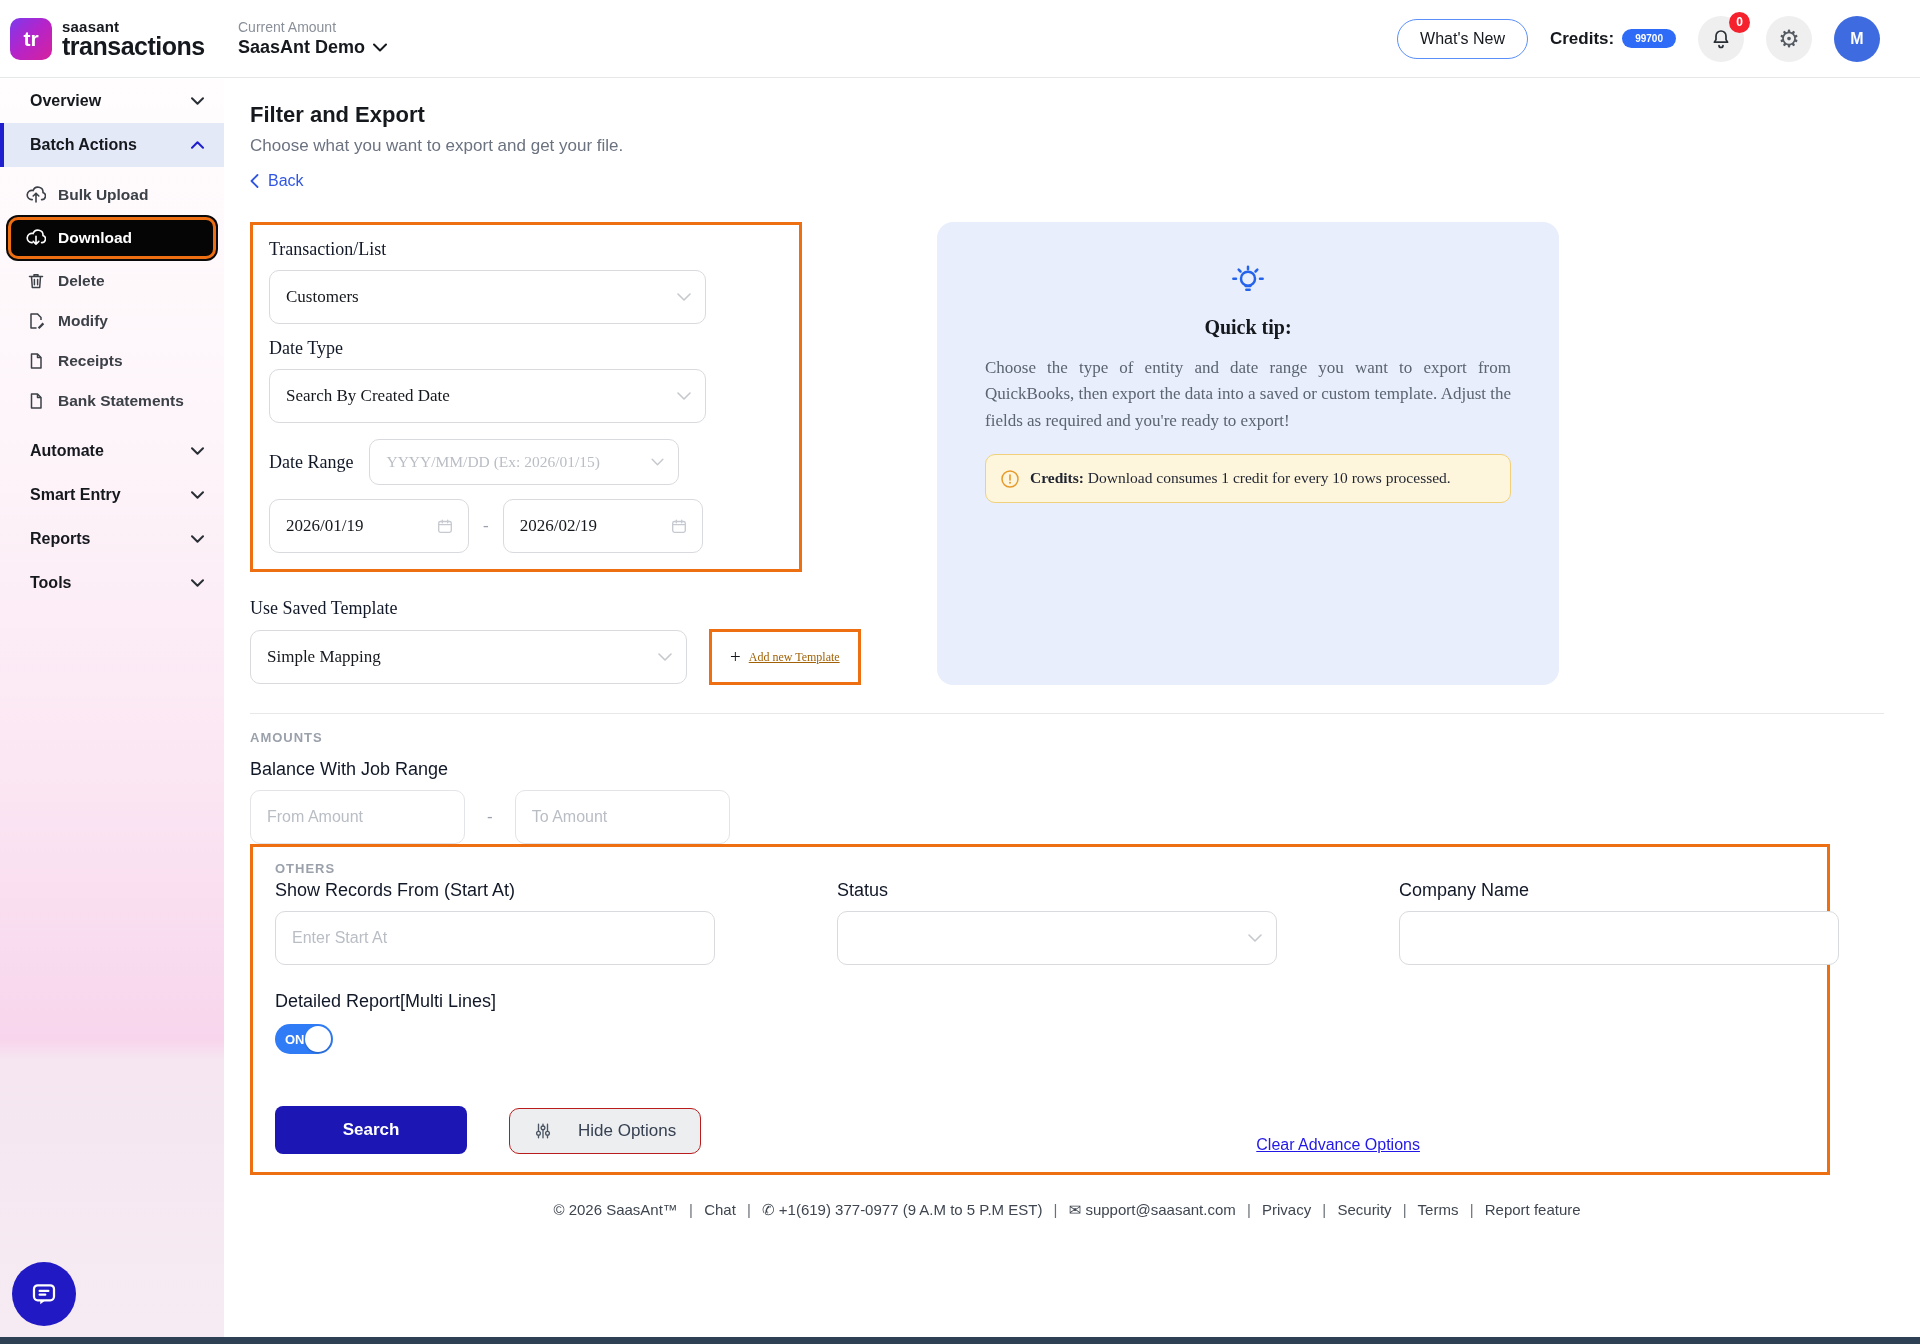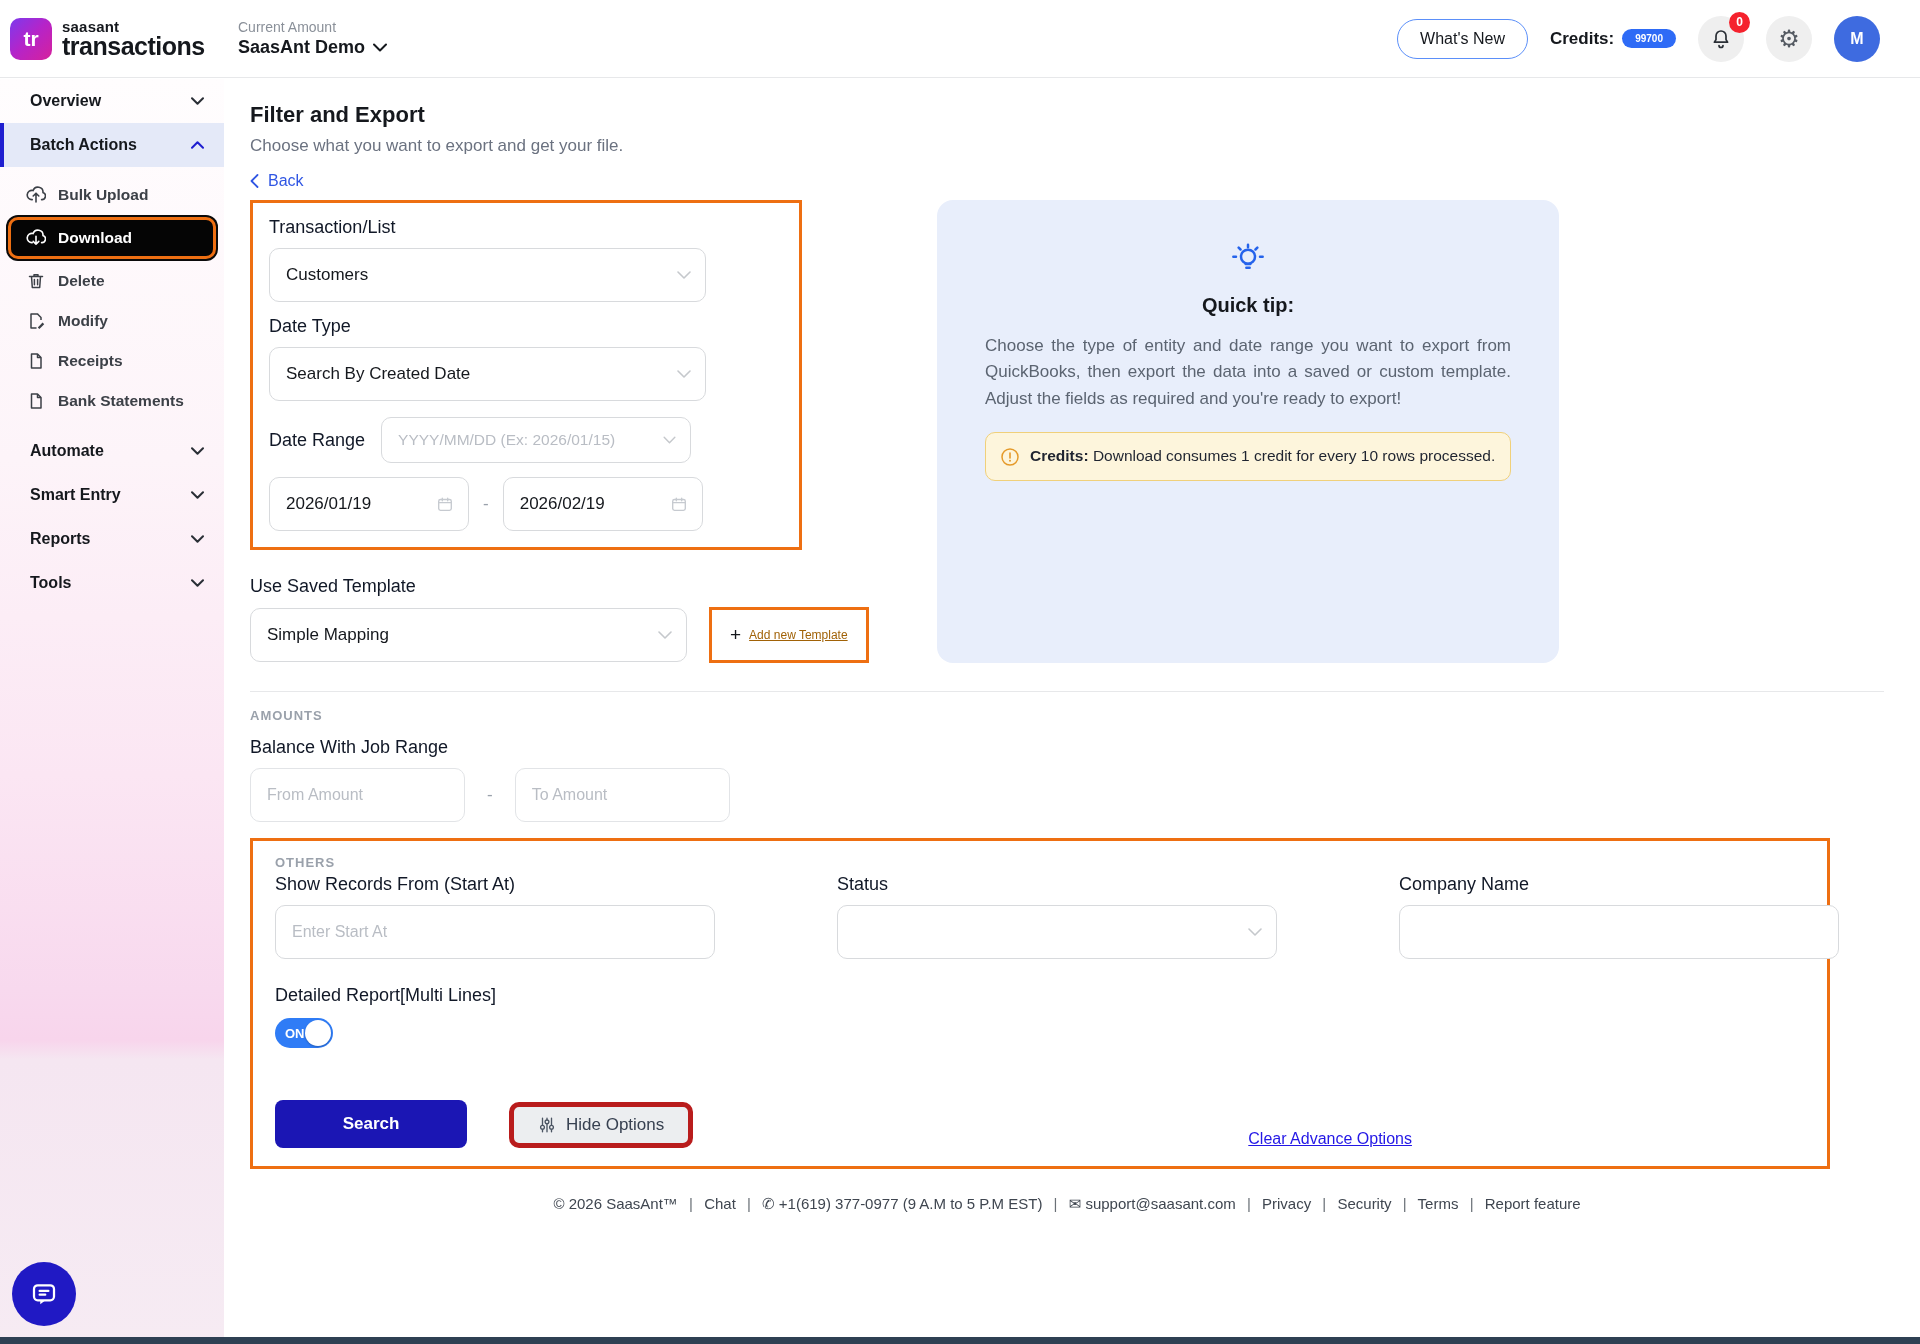--- a/index.html
+++ b/index.html
@@ -49,21 +49,21 @@
     margin:2px 8px; padding:8px 10px 8px 15px; box-shadow:0 0 0 2px #0a0a0a; }
   .nav-gap { height:8px; }
 
   
   .main { margin-left:224px; padding:24px 36px 0 26px; }
   h1 { font-size:22px; font-weight:800; }
   .subtitle { margin-top:8px; color:#6b7280; font-size:17px; }
   .back { display:inline-flex; align-items:center; gap:9px; margin-top:16px; color:#3056e3;
     font-size:16px; text-decoration:none; cursor:pointer; }
 
-  .top-flex { display:flex; margin-top:8px; }
+  .top-flex { display:flex; margin-top:30px;font-family:Liberation Serif, serif; }
   .left-col { width:660px; flex:0 0 auto; }
   .obox { border:3px solid #ee6f12; }
   .filter-box { width:552px; padding:14px 16px 16px; }
   .field-label { font-size:18px; color:#111827; margin:14px 0 10px; }
   .field-label:first-child { margin-top:0; }
   .select, .input { position:relative; width:437px; height:54px; border:1px solid #d8dadd;
     border-radius:10px; background:#fff; display:flex; align-items:center; padding:0 40px 0 16px;
     font-size:17px; color:#15181d; cursor:pointer; }
   .select .sel-chev { position:absolute; right:14px; top:50%; transform:translateY(-50%); }
   .range-row { display:flex; align-items:center; gap:16px; margin-top:16px; }
@@ -90,39 +90,39 @@
     padding:12px 14px; display:flex; gap:10px; font-size:15.5px; line-height:1.45; color:#1f2430; }
   .tip-note b { font-weight:700; }
 
   .divider { border:none; border-top:1px solid #e7e8ea; margin:28px 0 0; }
   .sec-hdr { font-size:13px; font-weight:700; letter-spacing:1px; color:#9aa1ab; margin-top:16px; }
   .amount-row { display:flex; align-items:center; gap:22px; margin-top:2px; }
   .amount-input { width:215px; height:54px; border:1px solid #e2e4e7; border-radius:10px;
     padding:0 16px; font-size:16px; font-family:inherit; color:#15181d; outline:none; }
   .amount-input::placeholder, .date-input input::placeholder, .start-input::placeholder { color:#b9bdc4; }
 
-  .others-box { margin-top:16px; width:1580px; padding:14px 22px 18px; }
+  .others-box { width:1580px; padding:14px 22px 18px; }
   .others-grid { display:flex; gap:122px; margin-top:4px; }
   .others-col { width:440px; }
   .start-input { width:440px; height:54px; border:1px solid #d8dadd; border-radius:10px;
     padding:0 16px; font-size:16px; font-family:inherit; outline:none; }
   .status-select { width:440px; }
   .company-input { width:440px; height:54px; border:1px solid #d8dadd; border-radius:10px;
     padding:0 16px; font-size:16px; font-family:inherit; outline:none; }
   .detailed { margin-top:26px; }
   .toggle { margin-top:12px; width:58px; height:30px; border-radius:15px; background:#2f7cf6;
     position:relative; display:flex; align-items:center; cursor:pointer; }
   .toggle .on-label { color:#fff; font-size:13px; font-weight:700; margin-left:10px; }
   .toggle .knob { position:absolute; right:2px; top:2px; width:26px; height:26px; border-radius:50%;
     background:#fff; box-shadow:0 1px 2px rgba(0,0,0,.25); }
   .actions-row { display:flex; align-items:flex-end; margin-top:52px; }
   .search-btn { width:192px; height:48px; background:#1b16b4; color:#fff; font-size:17px; font-weight:600;
     border:none; border-radius:8px; cursor:pointer; font-family:inherit; }
-  .hide-btn { margin-left:42px; height:46px; padding:0 24px; background:#eceef0; border:5px solid #b91c1c;
-    border-radius:10px; font-size:17px; color:#374151; display:flex; align-items:center; gap:10px;
+  .hide-btn { margin-left:42px; height:46px; padding:0 24px; background:#eceef0; border:1px solid #b91c1c;
+    border-radius:10px; font-size:17px; color:#374151; display:flex; align-items:center; gap:26px;
     cursor:pointer; font-family:inherit; }
   .clear-link { margin-left:555px; color:#2317e6; font-size:16px; text-decoration:underline; cursor:pointer; }
 
   .footer { margin-top:26px; text-align:center; color:#3f4650; font-size:15px; }
   .footer .sep { margin:0 7px; color:#6a7077; }
   .footer .flink { cursor:pointer; }
   .glyph { font-size:15px; }
 
   .chat-fab { position:absolute; left:12px; bottom:18px; width:64px; height:64px; border-radius:50%;
     background:#2019c4; display:flex; align-items:center; justify-content:center; cursor:pointer; }

